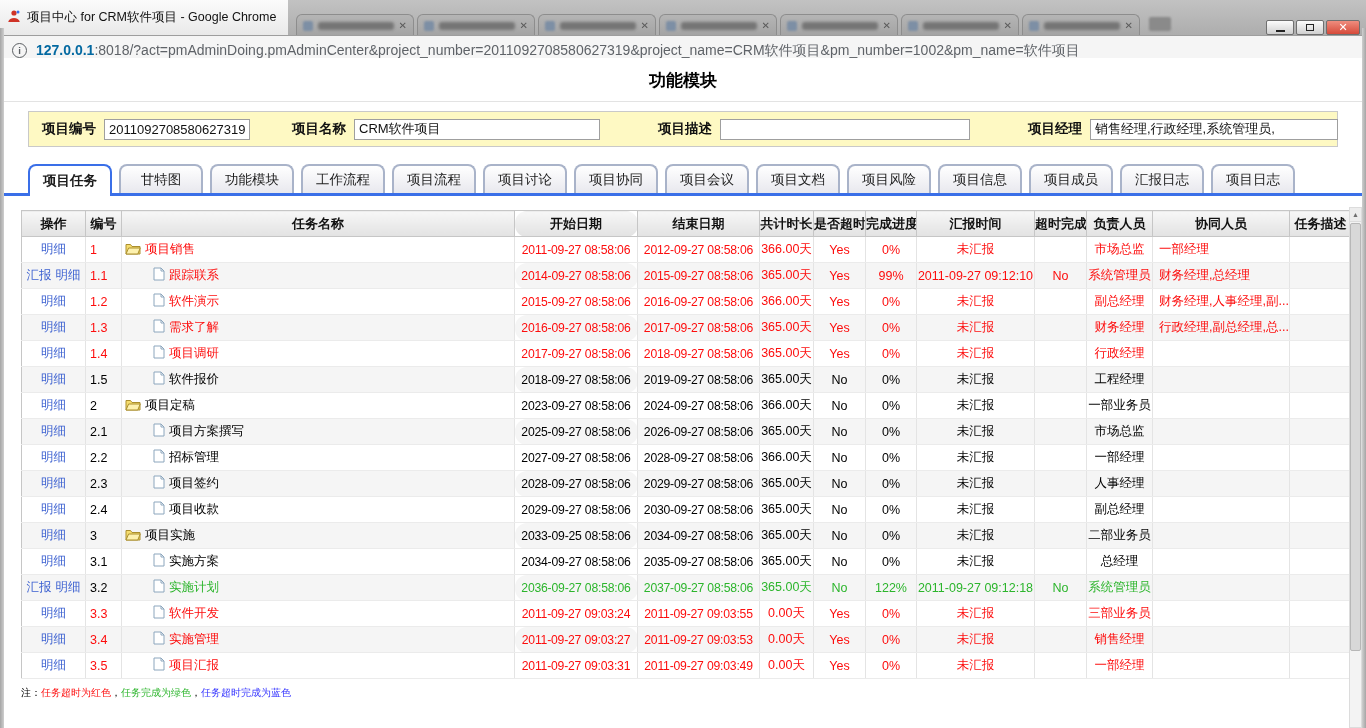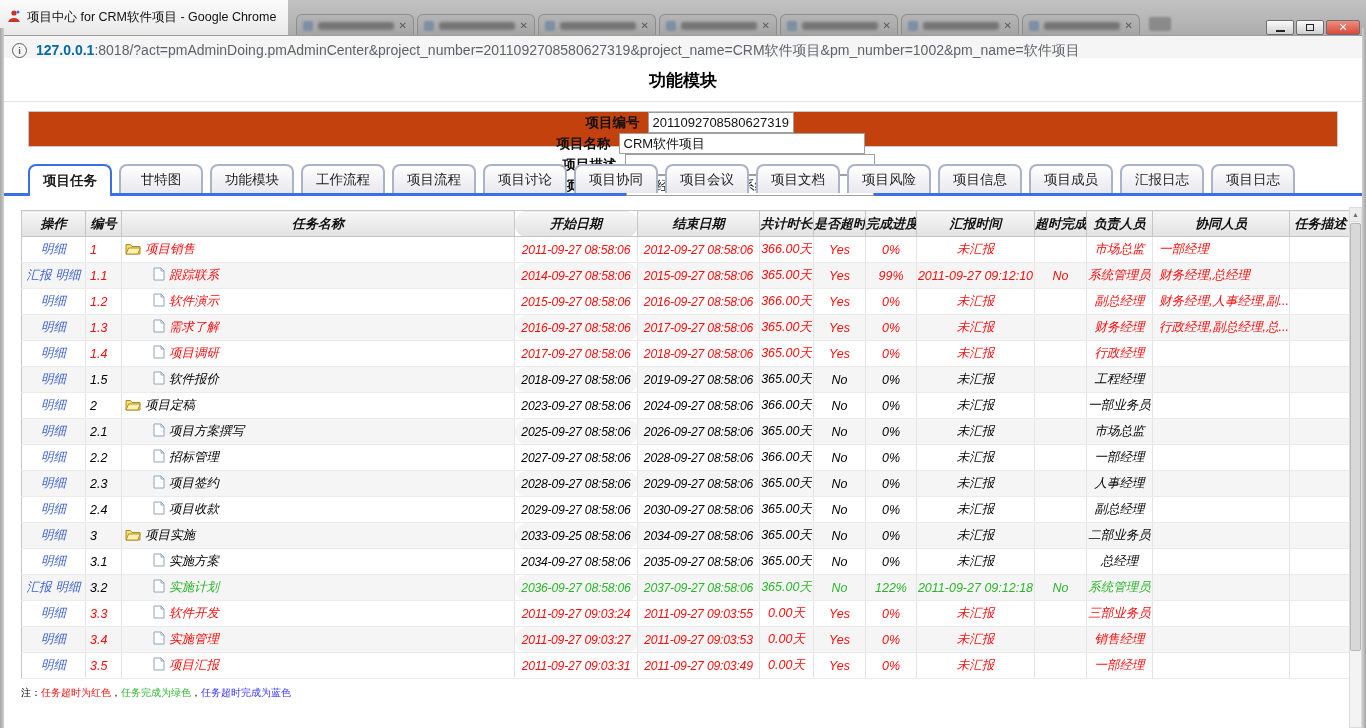--- a/index.html
+++ b/index.html
@@ -34,36 +34,36 @@
 
   
   .frame-left, .frame-right { position:absolute; top:28px; bottom:0; width:4px; background:linear-gradient(90deg,#a5a5a5,#cfcfcf); z-index:5; }
   .frame-left { left:0; }
   .frame-right { right:0; background:linear-gradient(90deg,#cfcfcf,#a5a5a5); }
 
   
   .page { position:absolute; left:4px; right:4px; top:58px; bottom:0; background:#fff; overflow:hidden; }
   .page-title { text-align:center; font-size:17px; font-weight:bold; color:#000; padding:11px 0 9px; border-bottom:1px solid #e3e3e3; }
 
-  .form-box { margin:9px 24px 0 24px; height:36px; border:1px solid #c9c9c9; background:#c2410c; display:flex; align-items:center; padding-left:13px;flex-direction:column; }
+  .form-box { margin:9px 24px 0 24px; height:36px; border:1px solid #c9c9c9; background:#fef9c3; display:flex; align-items:center; padding-left:13px; }
   .fgroup { display:flex; align-items:center; gap:8px; }
   .fgroup + .fgroup { margin-left:42px; }
   .fgroup label { font-size:13.5px; font-weight:bold; color:#111; white-space:nowrap; }
   .fgroup input { height:21px; border:1px solid #9f9f9f; font-size:13px; padding:0 4px; font-family:inherit; color:#111; background:#fff; }
   .fi-0 { width:146px; } .fi-1 { width:246px; } .fi-2 { width:250px; } .fi-3 { width:248px; }
   .fg-2 { margin-left:58px !important; } .fg-3 { margin-left:58px !important; }
 
   .tabstrip { margin-top:17px; padding-left:24px; display:flex; gap:7px; border-bottom:3px solid #3a6fe8; align-items:flex-end; }
   .tab { height:29px; min-width:84px; padding:0 12px; display:flex; align-items:center; justify-content:center;
          border:2px solid #a9b3c9; border-bottom:none; border-radius:8px 8px 0 0;
          background:linear-gradient(#ffffff,#e8e8ee); font-size:13.5px; color:#1c1c1c; cursor:default; }
   .tab.active { border-color:#3a6fe8; background:#fff; font-weight:bold; margin-bottom:-3px; height:32px; z-index:2; }
 
   
-  .table-wrap { margin:14px 18px 0 17px;font-style:italic; }
+  .table-wrap { margin:14px 18px 0 17px; }
   table { border-collapse:collapse; table-layout:fixed; width:1331px; }
   th { background:linear-gradient(#f7f7f7,#e2e2e2); font-size:13px; font-weight:bold; color:#111; height:26px;
        border:1px solid #c6c6c6; white-space:nowrap; overflow:hidden; }
   td { height:26px; font-size:12.5px; border-right:1px solid #e4e4e4; border-bottom:1px solid #ebebeb; white-space:nowrap; overflow:hidden; text-align:center; }
   table { border:1px solid #c6c6c6; }
   tbody tr:nth-child(even) { background:#f5f5f5; }
   tr.overdue td { color:#fd0d0d; }
   tr.done td { color:#2cb52c; }
   tr.done td.c-id { color:#000; }
   tr.normal td { color:#000; }

